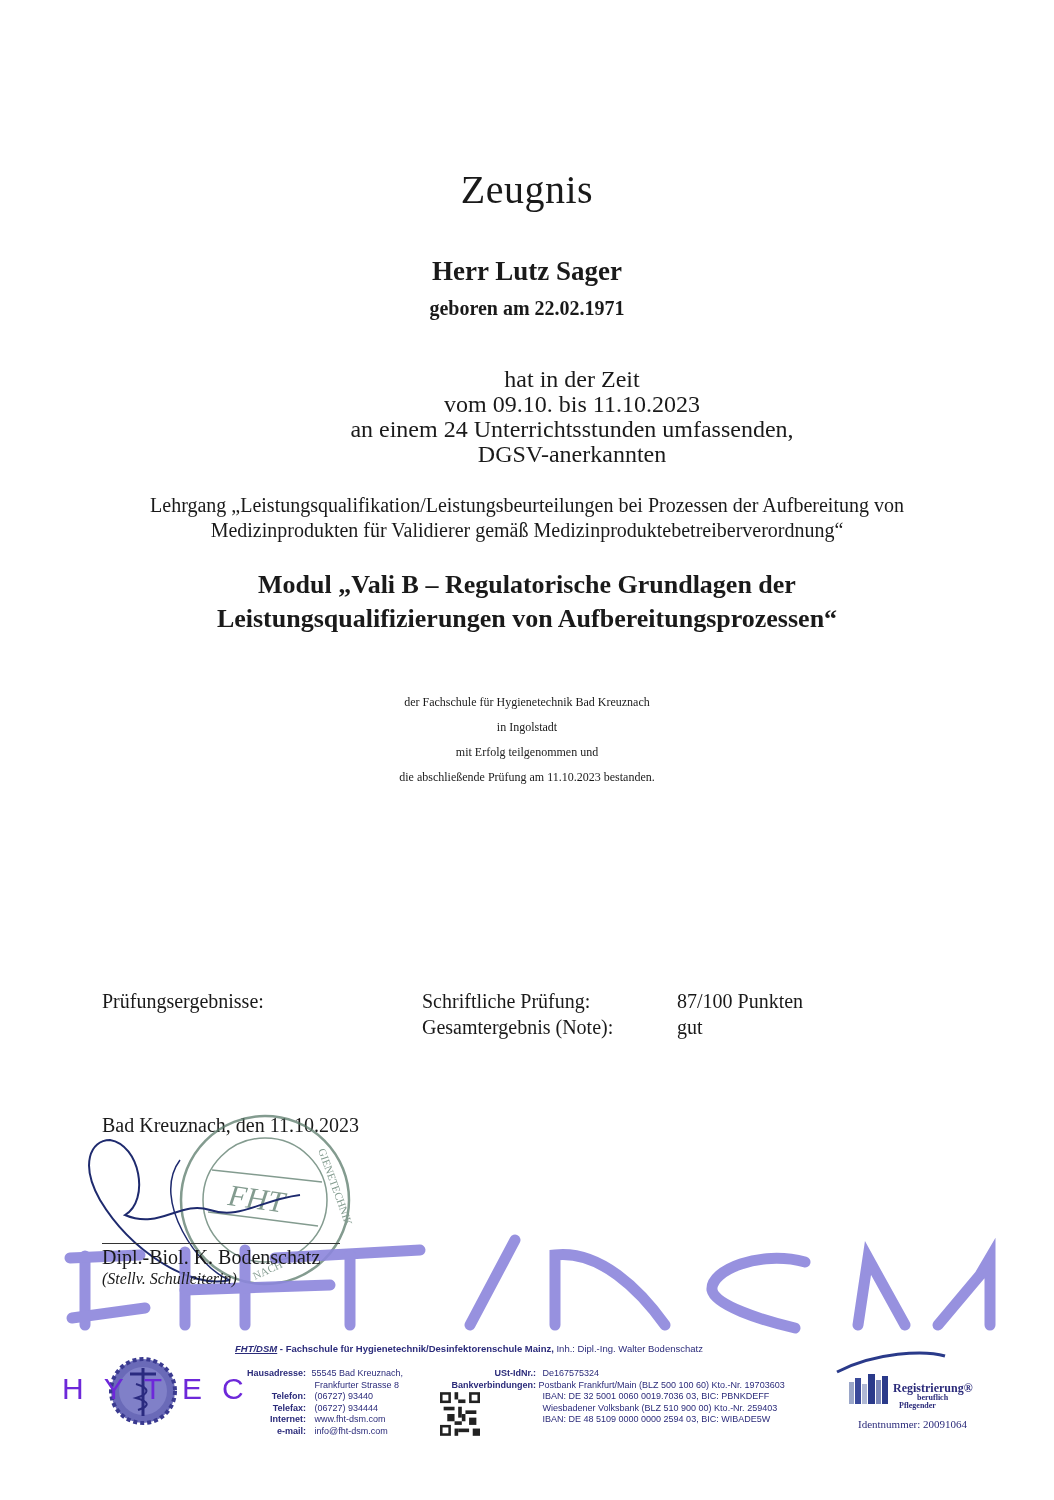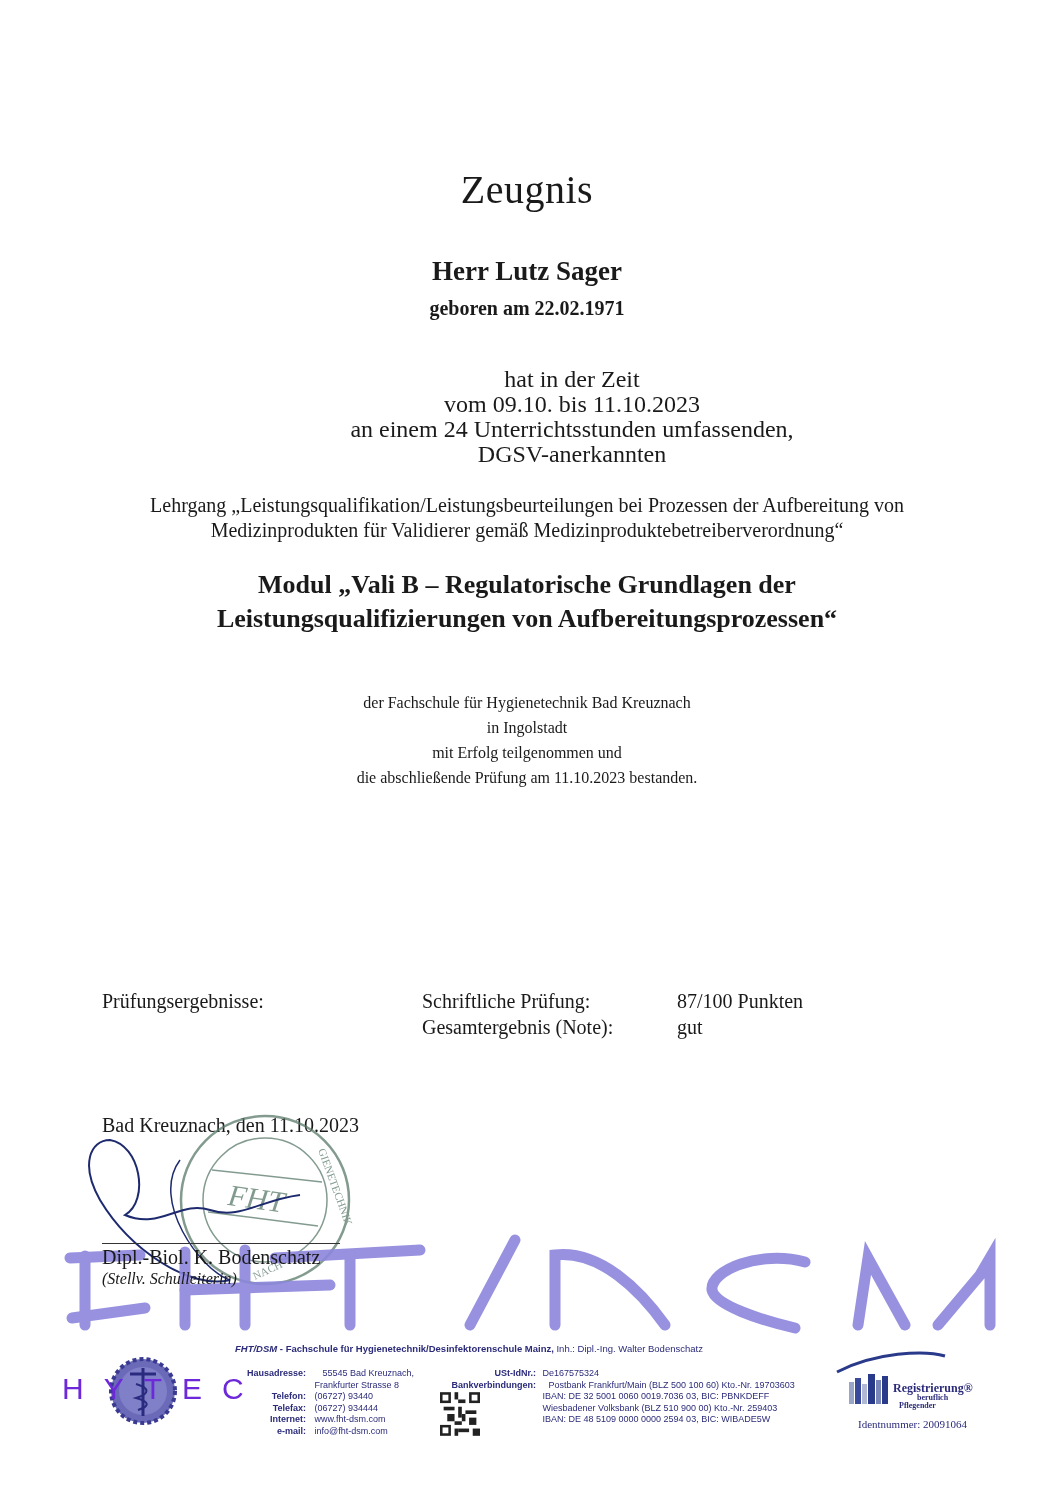--- a/index.html
+++ b/index.html
@@ -8,33 +8,33 @@
       font-family: "Liberation Serif", "DejaVu Serif", serif; color: #1a1a1a;
     }
     .abs { position: absolute; }
     .center { left: 0; width: 1054px; text-align: center; }
     .title { top: 166px; font-size: 40px; letter-spacing: 0.5px; }
     .name { top: 256px; font-size: 27px; font-weight: bold; }
     .birth { top: 297px; font-size: 20px; font-weight: bold; }
     .period { top: 367px; font-size: 24px; line-height: 25px; margin-left: 45px; }
     .course { top: 493px; font-size: 20px; line-height: 25px; }
     .module { top: 568px; font-size: 26px; line-height: 34px; font-weight: bold; }
-    .school { top: 690px; font-size: 16px; line-height: 25px; }
+    .school { top: 690px; font-size: 12px; line-height: 25px; }
     .results { top: 988px; left: 102px; font-size: 20px; line-height: 26px; }
     .results .lab { position: absolute; left: 0; top: 0; white-space: nowrap; }
     .results .c2 { position: absolute; left: 320px; top: 0; white-space: nowrap; }
     .results .c3 { position: absolute; left: 575px; top: 0; white-space: nowrap; }
     .place { top: 1114px; left: 102px; font-size: 20px; }
     .signer { top: 1246px; left: 102px; font-size: 20px; z-index: 3; }
     .signer-role { top: 1270px; left: 102px; font-size: 16px; font-style: italic; z-index: 3; }
     .sig-line { top: 1243px; left: 102px; width: 238px; height: 1px; background: #333; z-index: 3; }
     .overlay { left: 0; top: 0; z-index: 2; pointer-events: none; }
     .footer { font-family: "Liberation Sans", "DejaVu Sans", sans-serif; color: #2b2b7a; }
     .f-head { top: 1343px; left: 235px; font-size: 9.5px; font-weight: bold; }
-    .f-head .brand { font-style: italic; }
+    .f-head .brand { font-style: italic; text-decoration: underline; }
     .f-head .owner { font-weight: normal; }
     .f-table { font-size: 9px; line-height: 11.5px; }
     .f-table .k { display: inline-block; text-align: right; font-weight: bold; }
     .f-table .v { display: inline-block; }
     .hytec { top: 1372px; left: 62px; font-size: 30px; letter-spacing: 20px; color: #6d28d9; font-family: "Liberation Sans", sans-serif; }
     .reg-text { top: 1381px; left: 893px; font-size: 12px; font-weight: bold; color: #2b2b7a; }
     .reg-sub { top: 1394px; left: 899px; font-size: 8px; font-weight: bold; color: #2b2b7a; line-height: 8px; }
     .ident { top: 1418px; left: 858px; font-size: 11px; color: #2b2b7a; }
     .qr { top: 1392px; left: 440px; width: 40px; height: 44px; }
   </style>
@@ -129,31 +129,31 @@
 <svg class="abs" style="left:108px;top:1356px;" width="70" height="70">
   <circle cx="35" cy="35" r="32" fill="#6a6ab8" stroke="#3a3a90" stroke-width="4" stroke-dasharray="4 3"></circle>
   <circle cx="35" cy="35" r="24" fill="#8080c8"></circle>
   <line x1="35" y1="12" x2="35" y2="60" stroke="#2a2a80" stroke-width="3"></line>
   <line x1="22" y1="18" x2="48" y2="18" stroke="#2a2a80" stroke-width="3"></line>
   <path d="M28 28 C 42 32, 42 38, 28 42 C 42 46, 42 50, 30 54" fill="none" stroke="#2a2a80" stroke-width="2"></path>
 </svg>
 <div class="abs hytec">HYTEC</div>
 
 <div class="abs footer f-table" style="top:1368px;left:232px;">
-  <div><span class="k" style="width:74px">Hausadresse:</span> <span class="v" style="margin-left:14px">55545 Bad Kreuznach,</span></div>
+  <div><span class="k" style="width:74px">Hausadresse:</span> <span class="v" style="margin-left:3px">55545 Bad Kreuznach,</span></div>
   <div><span class="k" style="width:74px"></span> <span class="v" style="margin-left:6px">Frankfurter Strasse 8</span></div>
   <div><span class="k" style="width:74px">Telefon:</span> <span class="v" style="margin-left:6px">(06727) 93440</span></div>
   <div><span class="k" style="width:74px">Telefax:</span> <span class="v" style="margin-left:6px">(06727) 934444</span></div>
   <div><span class="k" style="width:74px">Internet:</span> <span class="v" style="margin-left:6px">www.fht-dsm.com</span></div>
   <div><span class="k" style="width:74px">e-mail:</span> <span class="v" style="margin-left:6px">info@fht-dsm.com</span></div>
 </div>
 
 <div class="abs footer f-table" style="top:1368px;left:436px;">
   <div><span class="k" style="width:100px">USt-IdNr.:</span> <span class="v" style="margin-left:4px">De167575324</span></div>
-  <div><span class="k" style="width:100px">Bankverbindungen:</span> <span class="v" style="margin-left:10px">Postbank Frankfurt/Main (BLZ 500 100 60) Kto.-Nr. 19703603</span></div>
+  <div><span class="k" style="width:100px">Bankverbindungen:</span> <span class="v" style="margin-left:0">Postbank Frankfurt/Main (BLZ 500 100 60) Kto.-Nr. 19703603</span></div>
   <div><span class="k" style="width:100px"></span> <span class="v" style="margin-left:4px">IBAN: DE 32 5001 0060 0019.7036 03, BIC: PBNKDEFF</span></div>
   <div><span class="k" style="width:100px"></span> <span class="v" style="margin-left:4px">Wiesbadener Volksbank (BLZ 510 900 00) Kto.-Nr. 259403</span></div>
   <div><span class="k" style="width:100px"></span> <span class="v" style="margin-left:4px">IBAN: DE 48 5109 0000 0000 2594 03, BIC: WIBADE5W</span></div>
 </div>
 
 <svg class="abs qr" viewBox="0 0 11 12">
   <rect x="0" y="0" width="3" height="3" fill="#222"></rect>
     <rect x="0.7" y="0.7" width="1.6" height="1.6" fill="#fff"></rect>
   <rect x="8" y="0" width="3" height="3" fill="#222"></rect>
     <rect x="8.7" y="0.7" width="1.6" height="1.6" fill="#fff"></rect>

